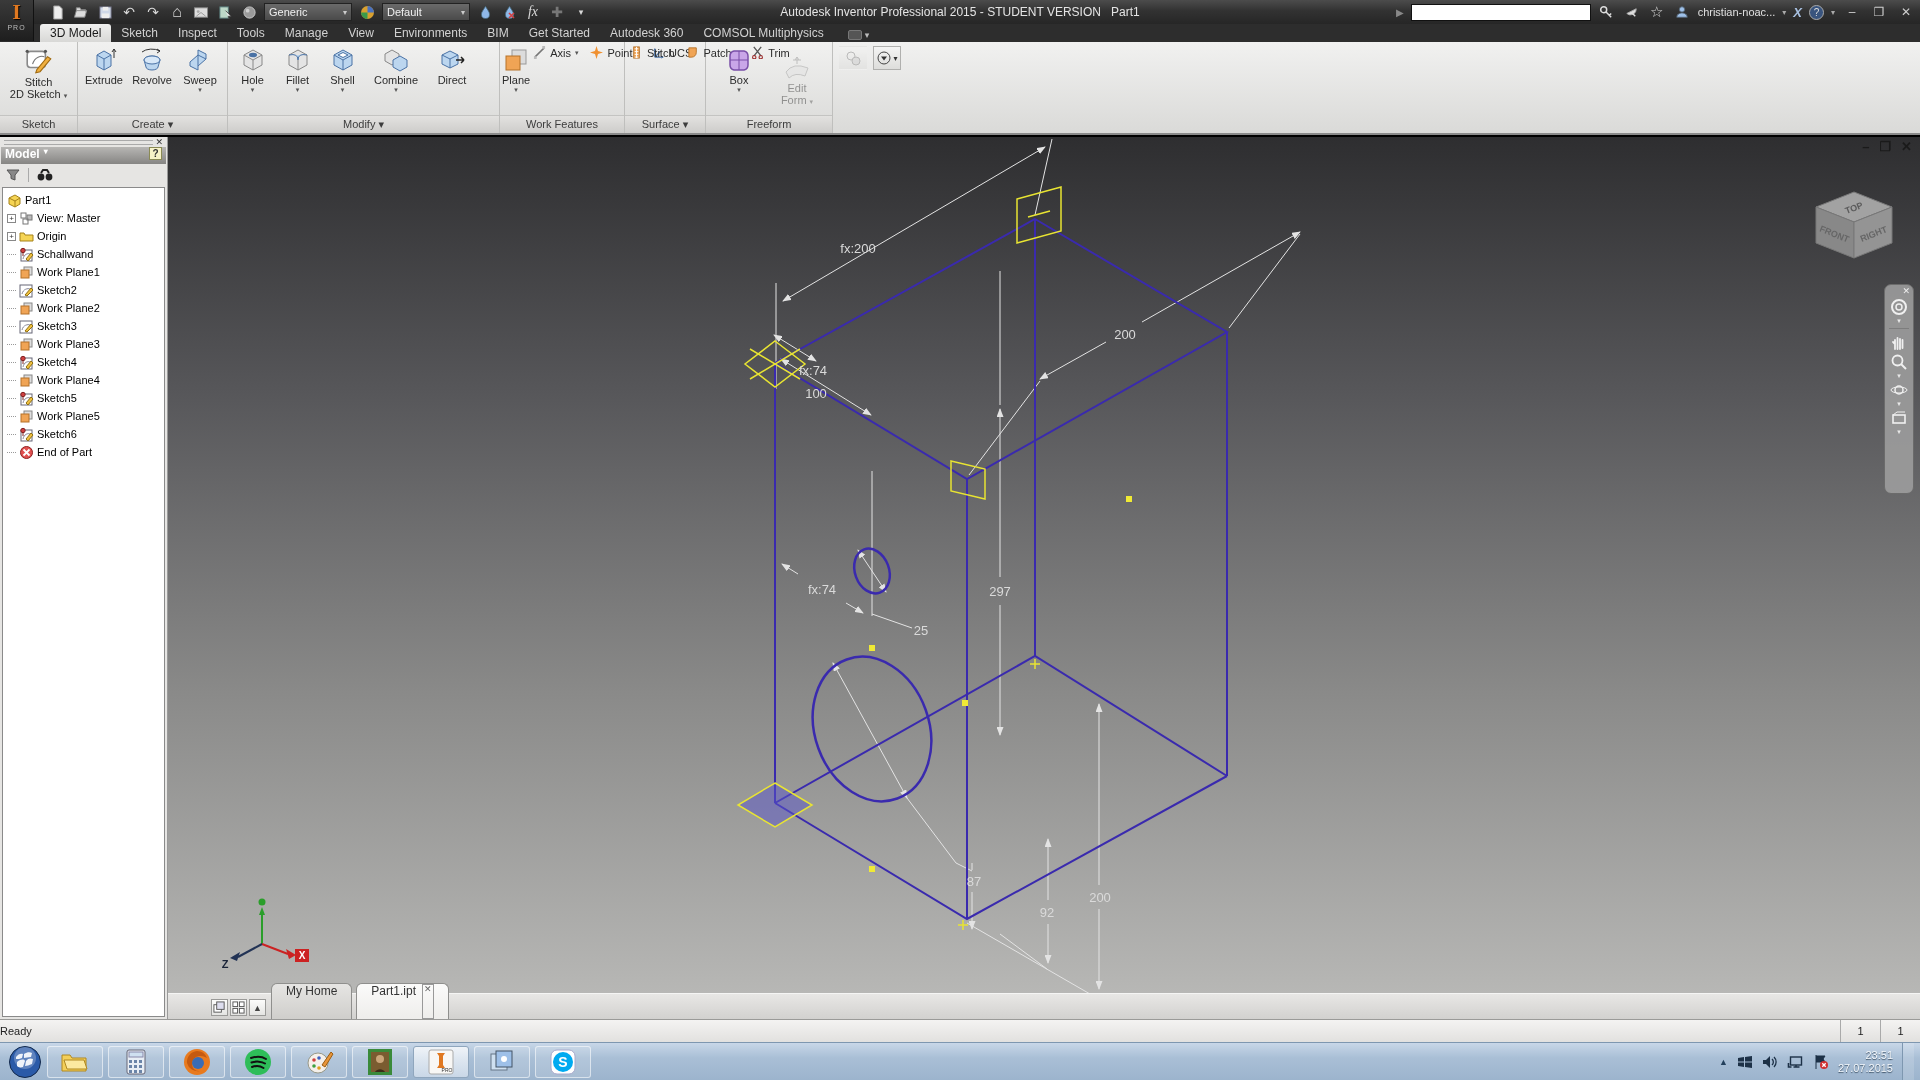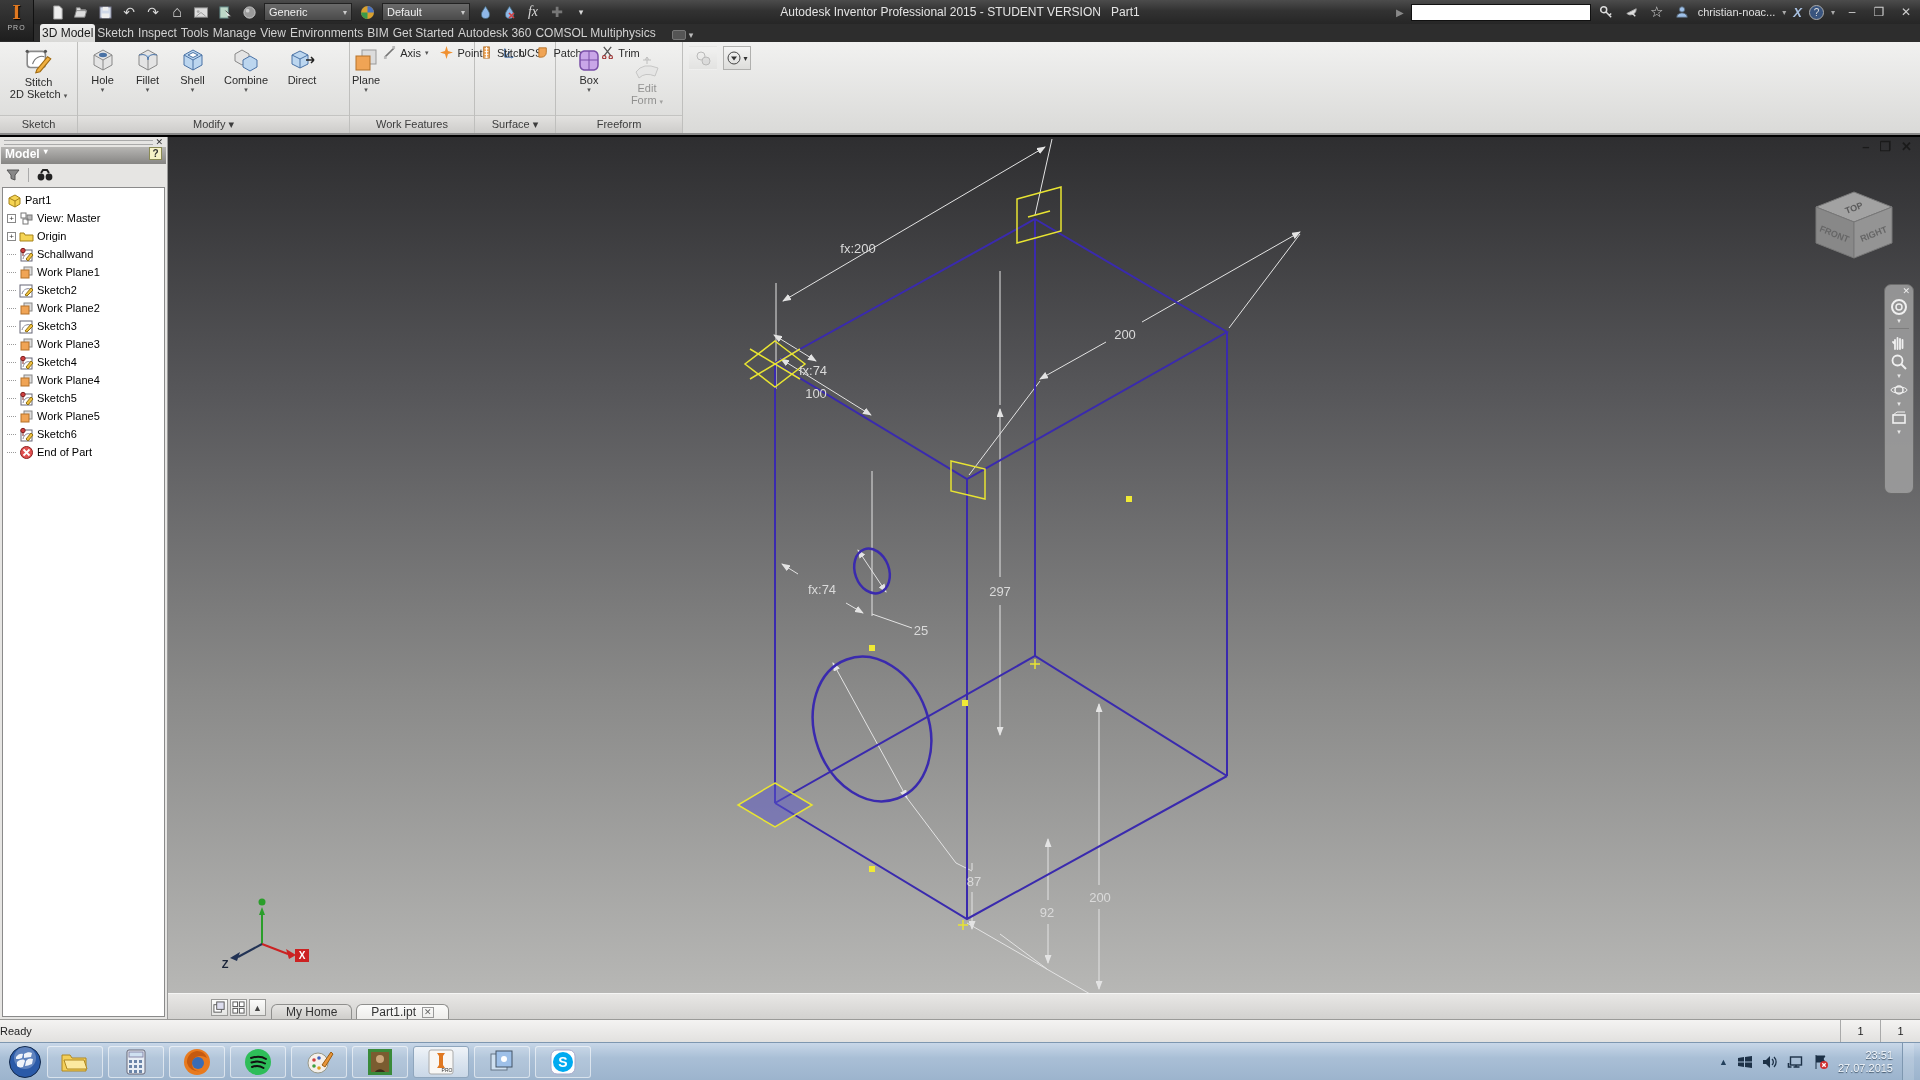--- a/index.html
+++ b/index.html
@@ -24,21 +24,21 @@
   #tb-right { position:absolute; right:4px; top:0; height:24px; display:flex; align-items:center; gap:7px; }
   #tb-search { width:180px; height:17px; border:1px solid #111; background:#fff; font-size:11px; padding:0 4px; }
   .tb-user { font-size:11px; color:#e0e0e0; }
   .winbtn { width:20px; text-align:center; color:#cfcfcf; font-size:12px; }
   .xlogo { color:#a8c0e0; font-weight:bold; font-style:italic; font-size:13px; }
   .helpq { width:15px; height:15px; border:1px solid #aaa; border-radius:50%; font-size:10px; color:#ddd;
     display:flex; align-items:center; justify-content:center; background:#39547e; }
 
   
   #tabrow { position:absolute; left:0; top:24px; width:1920px; height:18px; background:#2d2d2d; display:flex; align-items:flex-end; padding-left:40px; z-index:30; }
-  .rtab { font-size:12px; color:#d2d2d2; padding:2px 2px 2px; white-space:nowrap; }
+  .rtab { font-size:12px; color:#d2d2d2; padding:2px 10px 2px; white-space:nowrap; }
   .rtab.active { background:linear-gradient(#f0f0ef,#d8d8d6); color:#1a1a1a; border-radius:3px 3px 0 0; }
   #tab-overflow { display:flex; align-items:center; gap:3px; margin-left:14px; color:#bbb; font-size:9px; padding-bottom:2px; }
   #tab-overflow .cam { width:14px; height:10px; background:#555; border:1px solid #777; border-radius:2px; }
 
   
   #ribbon { position:absolute; left:0; top:42px; width:1920px; height:93px;
     background:linear-gradient(#f1f1f0,#dadad8); border-bottom:2px solid #8a8a8a; display:flex; }
   .panel { height:100%; display:flex; flex-direction:column; border-right:1px solid #bfbfbd; }
   .panel-body { flex:1; display:flex; align-items:stretch; padding:1px 2px; }
   .panel-label { height:18px; border-top:1px solid #c4c4c2; background:linear-gradient(#e3e2e0,#cdccca);
@@ -84,21 +84,21 @@
     border:1px solid #6b6b6b; border-radius:7px; display:flex; flex-direction:column; align-items:center; padding-top:2px; gap:2px; }
   #navbar .x { align-self:flex-end; margin-right:3px; color:#eee; font-size:9px; line-height:9px; }
   #navbar .cv { color:#e8e8e8; font-size:7px; line-height:6px; }
   #navbar .nsep { width:20px; height:1px; background:#7d7d7d; margin:2px 0; }
 
   
   #tabbar { position:absolute; left:168px; top:993px; width:1752px; height:26px; background:linear-gradient(#e8e7e5,#d2d1cf);
     border-top:1px solid #f5f5f4; display:flex; align-items:flex-end; padding-left:42px; }
   .tb-ic { width:17px; height:17px; border:1px solid #9a9a98; background:linear-gradient(#fcfcfb,#e4e4e2);
     display:flex; align-items:center; justify-content:center; margin:0 1px 3px 1px; font-size:9px; color:#444; }
-  .dtab { height:15px; padding:0 14px; display:flex; align-items:center; gap:6px; font-size:12px; color:#333;
+  .dtab { height:36px; padding:0 14px; display:flex; gap:6px; font-size:12px; color:#333;
     border:1px solid #8f8f8d; border-bottom:none; border-radius:6px 6px 0 0; background:linear-gradient(#e6e5e3,#cfcecb); margin-left:4px; }
   .dtab.active { background:linear-gradient(#fbfbfa,#eeedeb); }
   .dtab .x { font-size:9px; color:#666; border:1px solid #999; padding:0 1px; line-height:9px; }
 
   
   #statusbar { position:absolute; left:0; top:1019px; width:1920px; height:23px; background:linear-gradient(#f4f3f2,#e2e1df);
     border-top:1px solid #9a9a98; font-size:11px; color:#222; display:flex; align-items:center; }
   #statusbar .ready { padding-left:0; }
   #statusbar .cells { margin-left:auto; display:flex; height:100%; }
   #statusbar .cell { width:40px; border-left:1px solid #aaa; display:flex; align-items:center; justify-content:center; }
@@ -544,20 +544,44 @@
         <svg width="30" height="30">
             <use href="#s-start2d"></use>
           </svg>
         <span>Stitch</span>
         <span><span>2D Sketch</span> <span class="cv">▾</span></span>
       </div>
     </div>
     <div class="panel-label">Sketch</div>
   </div>
 
+  <div class="panel" style="width:150px">
+    <div class="panel-body">
+      <div class="bigbtn" style="width:48px">
+        <svg width="28" height="28">
+            <use href="#s-extrude"></use>
+          </svg>
+        <span>Extrude</span>
+      </div>
+      <div class="bigbtn" style="width:48px">
+        <svg width="28" height="28">
+            <use href="#s-revolve"></use>
+          </svg>
+        <span>Revolve</span>
+      </div>
+      <div class="bigbtn" style="width:48px">
+        <svg width="28" height="28">
+            <use href="#s-sweep"></use>
+          </svg>
+        <span>Sweep</span>
+          <span class="cv">▾</span>
+      </div>
+    </div>
+    <div class="panel-label"><span>Create</span> ▾</div>
+  </div>
 
   <div class="panel" style="width:272px">
     <div class="panel-body">
       <div class="bigbtn" style="width:45px">
         <svg width="28" height="28">
             <use href="#s-hole"></use>
           </svg>
         <span>Hole</span>
           <span class="cv">▾</span>
       </div>

